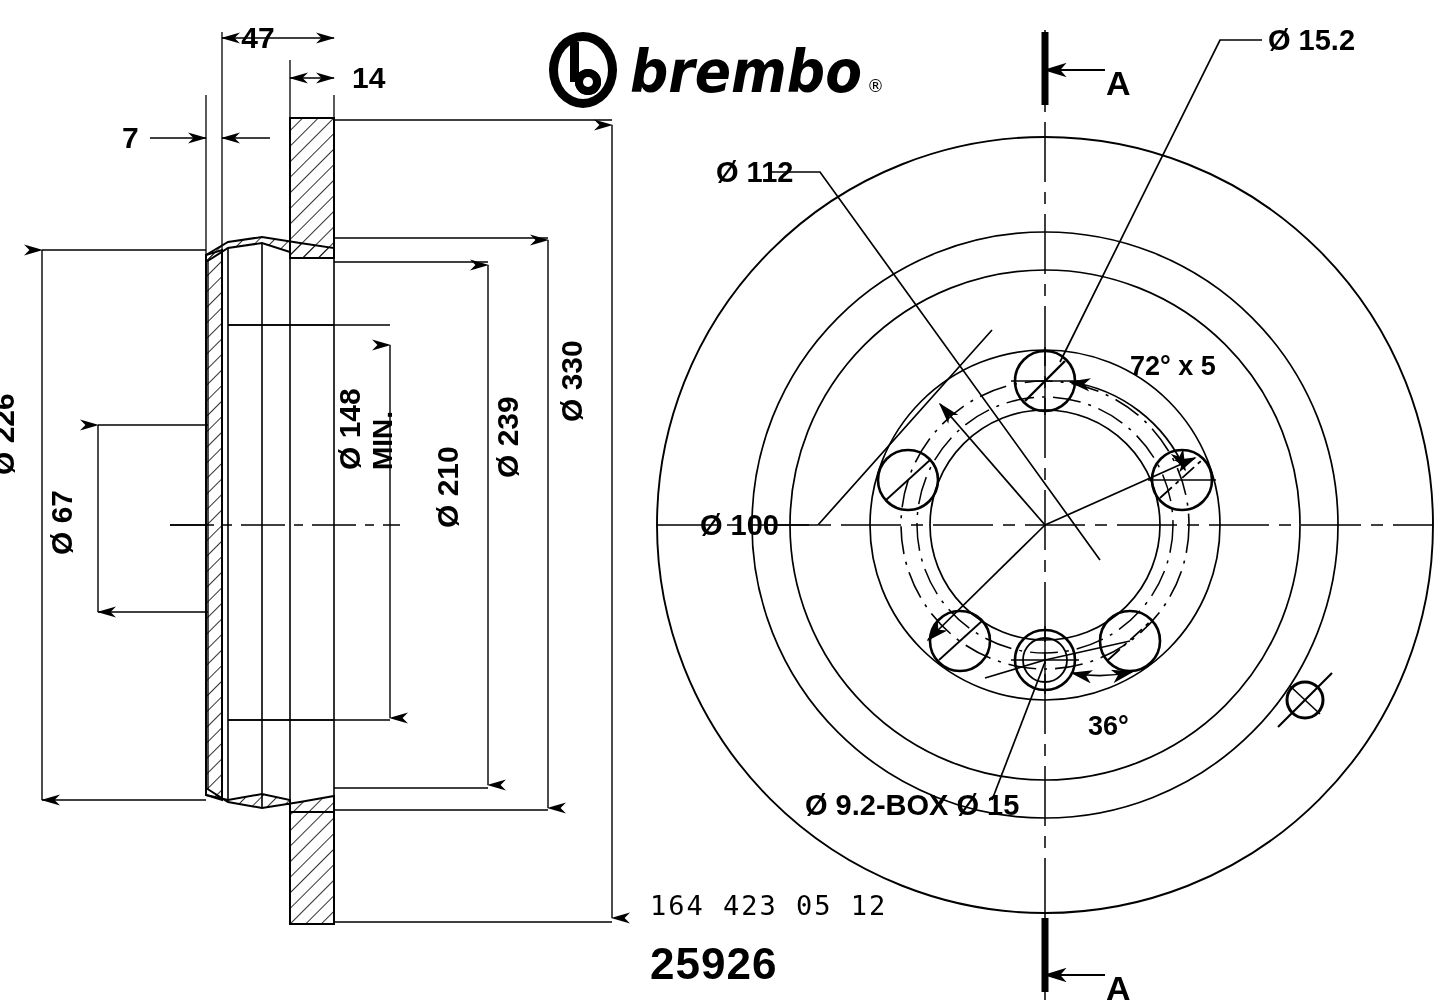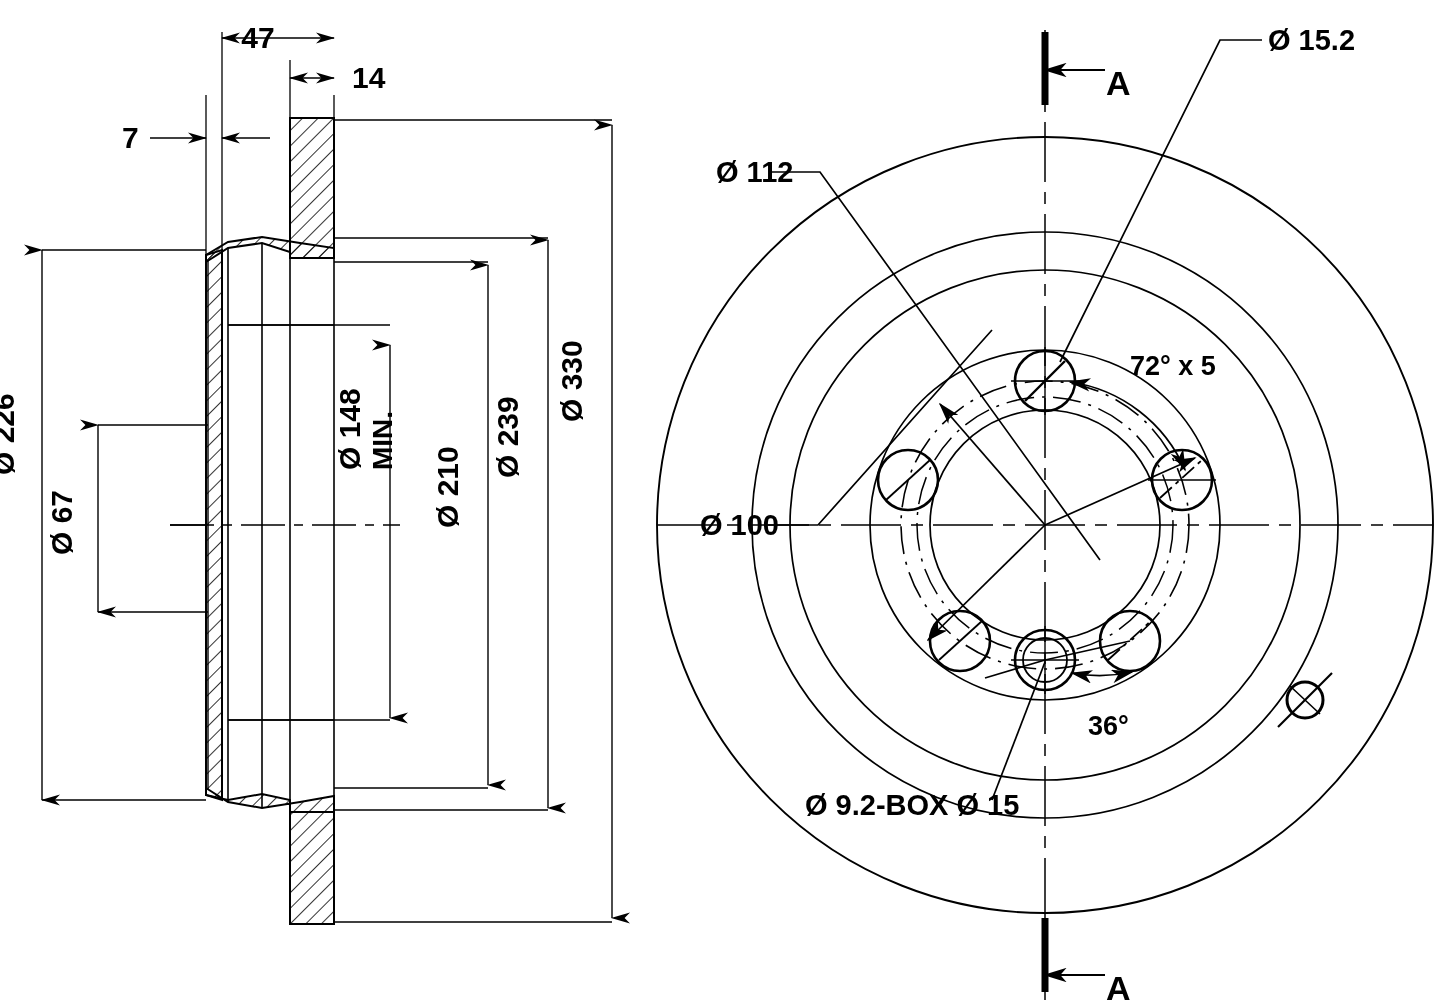--- a/index.html
+++ b/index.html
@@ -7,20 +7,36 @@
        font-family:"Liberation Sans", sans-serif;}
   #root{position:relative;width:1445px;height:1005px;background:#fff;}
   svg{display:block;}
   .dimtxt{font-family:"Liberation Sans", sans-serif;font-weight:bold;}
 </style>
 </head>
 <body>
 
 <div id="root">
 
+  <div style="position:absolute;left:545px;top:30px;width:350px;height:80px;">
+    <svg width="350" height="80" viewBox="0 0 350 80">
+
+      <g>
+        <ellipse cx="38" cy="40" rx="34" ry="38" fill="#000"></ellipse>
+        <ellipse cx="38" cy="40" rx="25" ry="29" fill="#fff"></ellipse>
+        <path d="M 30 14 L 30 52 A 13 13 0 1 0 43 39 A 13 13 0 0 0 30 52 Z" fill="#000"></path>
+        <circle cx="43" cy="52" r="13" fill="#000"></circle>
+        <circle cx="43" cy="52" r="5" fill="#fff"></circle>
+        <path d="M 25 12 L 34 12 L 34 52 L 25 52 Z" fill="#000"></path>
+      </g>
+
+      <text x="85" y="62" font-family="&quot;DejaVu Sans&quot;, sans-serif" font-size="58" font-weight="bold" font-style="italic" fill="#000" textLength="232" lengthAdjust="spacingAndGlyphs">brembo</text>
+      <text x="322" y="62" font-family="&quot;DejaVu Sans&quot;, sans-serif" font-size="17" fill="#000">®</text>
+    </svg>
+  </div>
 
   <svg style="position:absolute;left:0;top:0;" width="660" height="1005">
 
     <defs>
       <marker id="arrR" markerWidth="14" markerHeight="8" refX="13" refY="4" orient="auto">
         <path d="M0,0 L14,4 L0,8 L4,4 Z" fill="#000"></path>
       </marker>
       <marker id="arrL" markerWidth="14" markerHeight="8" refX="1" refY="4" orient="auto">
         <path d="M14,0 L0,4 L14,8 L10,4 Z" fill="#000"></path>
       </marker>
@@ -248,14 +264,20 @@
 
     <text class="dimtxt" x="490" y="375" font-size="27" fill="#000">72° x 5</text>
 
     <text class="dimtxt" x="448" y="735" font-size="27" fill="#000">36°</text>
 
     <text class="dimtxt" x="466" y="95" font-size="34" fill="#000">A</text>
 
     <text class="dimtxt" x="466" y="1000" font-size="34" fill="#000">A</text>
   </svg>
 
+  <div style="position:absolute;left:650px;top:890px;width:300px;">
+    <div style="font-family:&quot;DejaVu Sans Mono&quot;, monospace;font-size:27px;
+                letter-spacing:2px;color:#000;">164 423 05 12</div>
+    <div style="font-family:&quot;Liberation Sans&quot;, sans-serif;font-size:44px;
+                font-weight:bold;color:#000;margin-top:18px;letter-spacing:1px;">25926</div>
+  </div>
 
 </div>
 
 </body></html>

